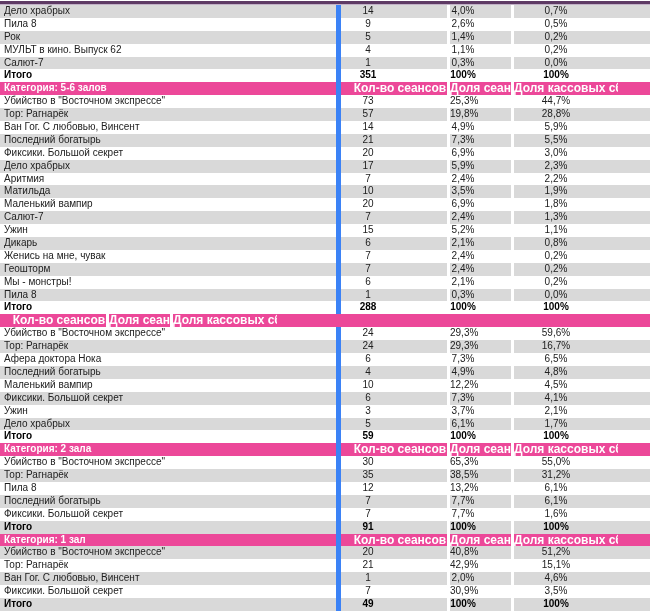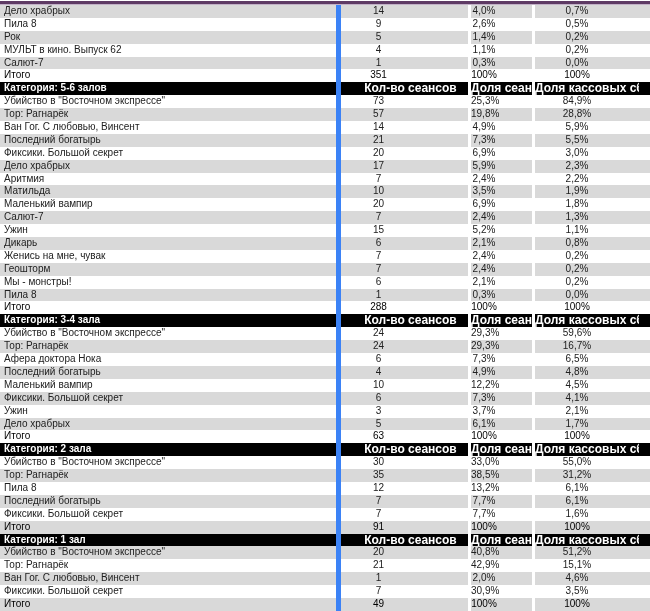--- a/index.html
+++ b/index.html
@@ -18,34 +18,34 @@
   .report-table { width: 650px; }
   .row {
     display: flex;
     height: 12.894px;
     line-height: 12.9px;
     font-size: 10px;
     white-space: nowrap;
   }
   .row.gray  { background: #d9d9d9; }
   .row.white { background: #ffffff; }
-  .row.total { font-weight: normal; color: #000000; }
+  .row.total { font-weight: bold; color: #000000; }
   .header-row {
-    background: #000000;
+    background: #ec4899;
     color: #ffffff;
     font-weight: bold;
   }
   .c1 {
     width: 341px;
     padding-left: 4px;
     border-right: 5px solid #3b82f6;
     overflow: hidden;
   }
   .c2 {
-    width: 130px;
+    width: 109px;
     border-right: 3px solid #ffffff;
     text-align: center;
     padding-right: 64px;
     overflow: hidden;
     padding-left: 12px;
   }
   .c3 {
     width: 64px;
     border-right: 3px solid #ffffff;
     text-align: center;
@@ -109,21 +109,21 @@
     <div class="row header-row">
       <div class="c1">Категория: 5-6 залов</div>
       <div class="c2">Кол-во сеансов</div>
       <div class="c3">Доля сеансов</div>
       <div class="c4">Доля кассовых сборов</div>
     </div>
     <div class="row white">
       <div class="c1">Убийство в "Восточном экспрессе"</div>
       <div class="c2">73</div>
       <div class="c3">25,3%</div>
-      <div class="c4">84,9%</div>
+      <div class="c4">44,7%</div>
     </div>
     <div class="row gray">
       <div class="c1">Тор: Рагнарёк</div>
       <div class="c2">57</div>
       <div class="c3">19,8%</div>
       <div class="c4">28,8%</div>
     </div>
     <div class="row white">
       <div class="c1">Ван Гог. С любовью, Винсент</div>
       <div class="c2">14</div>
@@ -208,21 +208,20 @@
       <div class="c3">0,3%</div>
       <div class="c4">0,0%</div>
     </div>
     <div class="row white total">
       <div class="c1">Итого</div>
       <div class="c2">288</div>
       <div class="c3">100%</div>
       <div class="c4">100%</div>
     </div>
     <div class="row header-row">
-      <div class="c1">Категория: 3-4 зала</div>
       <div class="c2">Кол-во сеансов</div>
       <div class="c3">Доля сеансов</div>
       <div class="c4">Доля кассовых сборов</div>
     </div>
     <div class="row white">
       <div class="c1">Убийство в "Восточном экспрессе"</div>
       <div class="c2">24</div>
       <div class="c3">29,3%</div>
       <div class="c4">59,6%</div>
     </div>
@@ -263,34 +262,34 @@
       <div class="c4">2,1%</div>
     </div>
     <div class="row gray">
       <div class="c1">Дело храбрых</div>
       <div class="c2">5</div>
       <div class="c3">6,1%</div>
       <div class="c4">1,7%</div>
     </div>
     <div class="row white total">
       <div class="c1">Итого</div>
-      <div class="c2">63</div>
+      <div class="c2">59</div>
       <div class="c3">100%</div>
       <div class="c4">100%</div>
     </div>
     <div class="row header-row">
       <div class="c1">Категория: 2 зала</div>
       <div class="c2">Кол-во сеансов</div>
       <div class="c3">Доля сеансов</div>
       <div class="c4">Доля кассовых сборов</div>
     </div>
     <div class="row white">
       <div class="c1">Убийство в "Восточном экспрессе"</div>
       <div class="c2">30</div>
-      <div class="c3">33,0%</div>
+      <div class="c3">65,3%</div>
       <div class="c4">55,0%</div>
     </div>
     <div class="row gray">
       <div class="c1">Тор: Рагнарёк</div>
       <div class="c2">35</div>
       <div class="c3">38,5%</div>
       <div class="c4">31,2%</div>
     </div>
     <div class="row white">
       <div class="c1">Пила 8</div>

